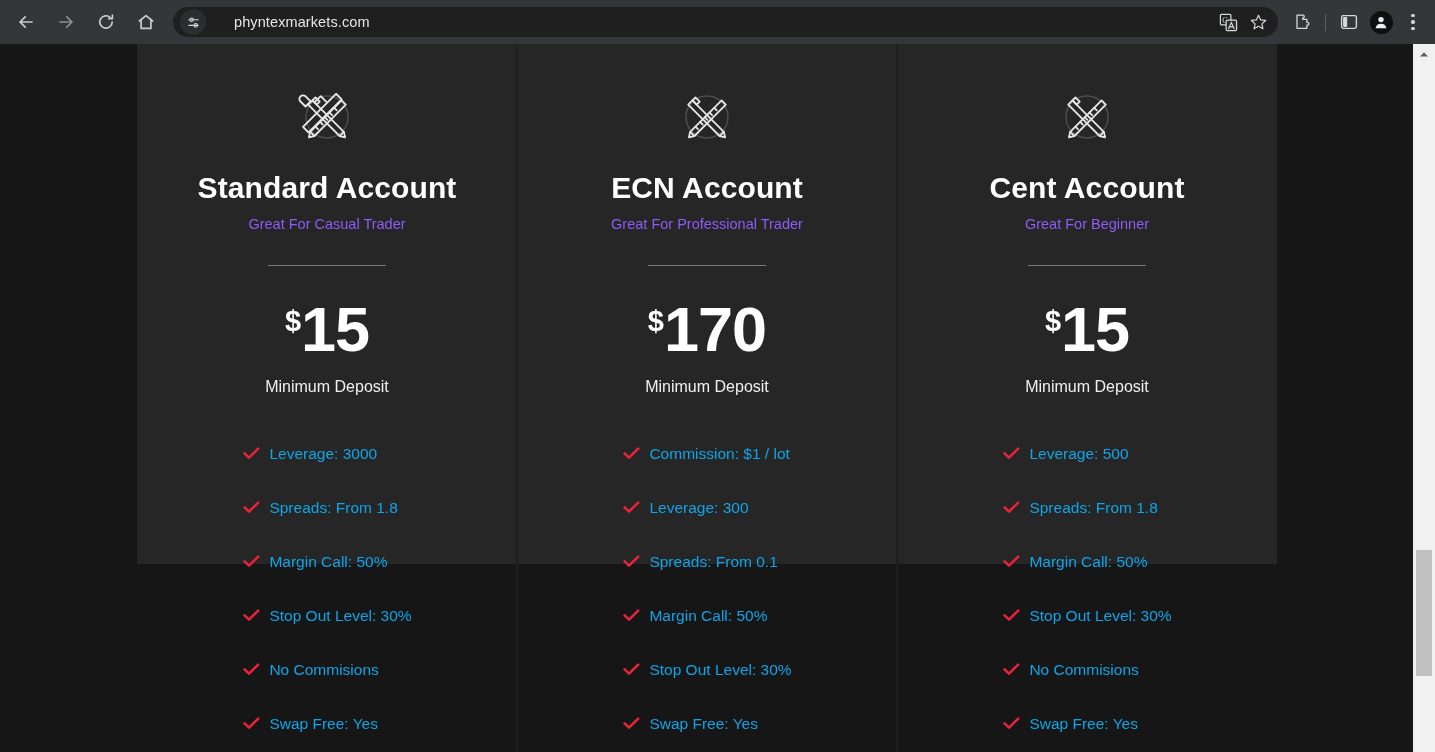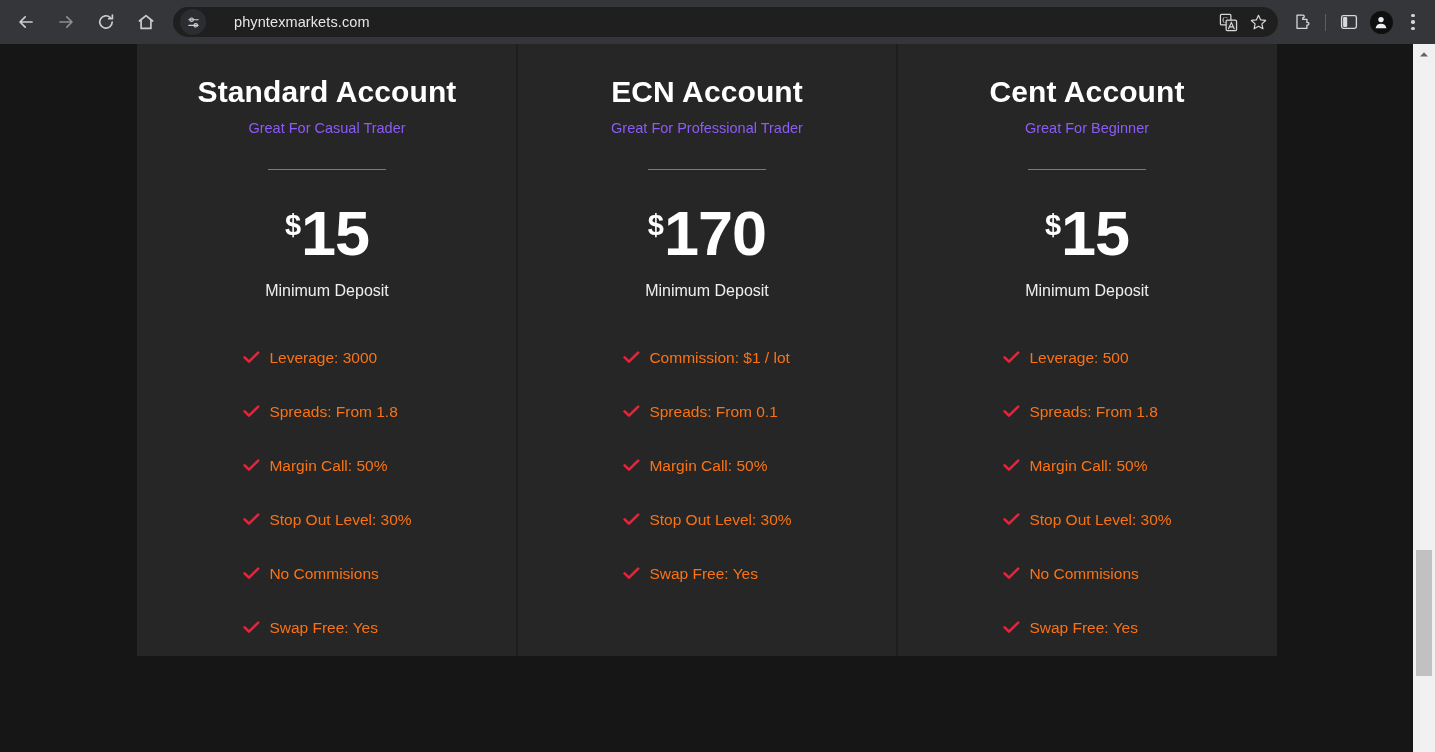--- a/index.html
+++ b/index.html
@@ -115,24 +115,23 @@
     width: 1413px;
     height: 708px;
     background: #161616;
     overflow: hidden;
   }
   .pricing-band {
     position: absolute;
     left: 137px;
     top: 0;
     width: 1140px;
-    height: 612px;
+    height: 520px;
     background: #262626;
     display: flex;
-    align-items: flex-end;
   }
   .card {
     position: relative;
     width: 380px;
     height: 708px;
     box-sizing: border-box;
     padding-top: 37px;
     text-align: center;
   }
   .card + .card::before {
@@ -200,21 +199,21 @@
     padding: 0;
     list-style: none;
     text-align: left;
     display: inline-block;
   }
   .feature {
     display: flex;
     align-items: center;
     height: 54px;
     font-size: 15.5px;
-    color: #f97316;
+    color: #0ea5e9;
     white-space: nowrap;
   }
   .check {
     width: 18px;
     flex: none;
     margin-right: 9px;
     display: flex;
     align-items: center;
     justify-content: center;
   }
@@ -452,20 +451,28 @@
                 </svg>
             </span>
             <span>Commission: $1 / lot</span>
           </li>
           <li class="feature">
             <span class="check">
               <svg width="17" height="13" viewBox="0 0 17 13">
                   <path d="M1.6 6.4 6 10.6 15.2 1.6" fill="none" stroke="#e8233a" stroke-width="2.6" stroke-linecap="round" stroke-linejoin="round"></path>
                 </svg>
             </span>
+            <span>Leverage: 300</span>
+          </li>
+          <li class="feature">
+            <span class="check">
+              <svg width="17" height="13" viewBox="0 0 17 13">
+                  <path d="M1.6 6.4 6 10.6 15.2 1.6" fill="none" stroke="#e8233a" stroke-width="2.6" stroke-linecap="round" stroke-linejoin="round"></path>
+                </svg>
+            </span>
             <span>Spreads: From 0.1</span>
           </li>
           <li class="feature">
             <span class="check">
               <svg width="17" height="13" viewBox="0 0 17 13">
                   <path d="M1.6 6.4 6 10.6 15.2 1.6" fill="none" stroke="#e8233a" stroke-width="2.6" stroke-linecap="round" stroke-linejoin="round"></path>
                 </svg>
             </span>
             <span>Margin Call: 50%</span>
           </li>

